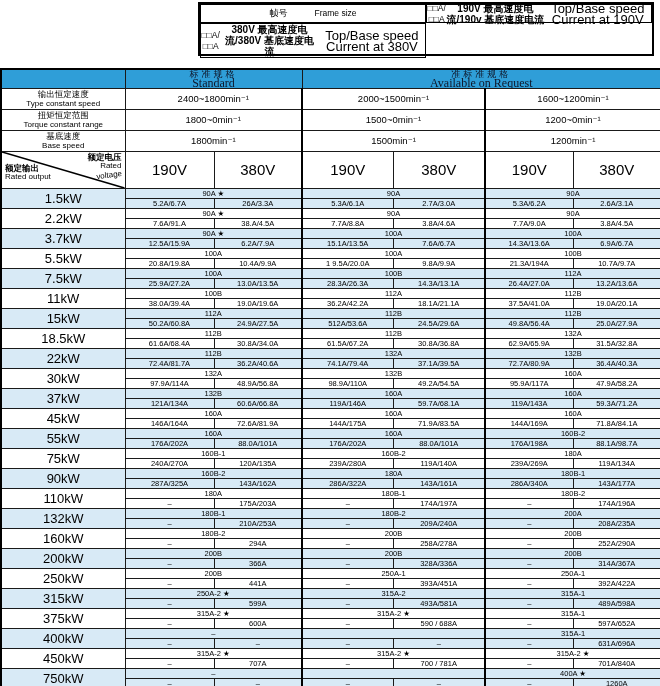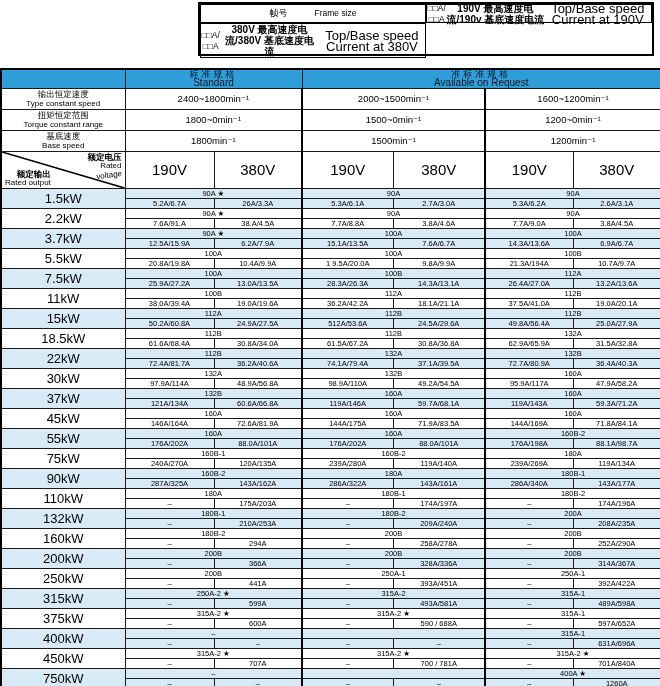--- a/index.html
+++ b/index.html
@@ -25,32 +25,32 @@
      padding:0;overflow:hidden;white-space:nowrap;box-sizing:border-box;}
   .gsep{border-left:2px solid #000;}
 
   tr.group-row{height:17px;}
   tr.spec-row{height:21px;}
   tr.volt-row{height:37px;}
   tbody tr{height:10px;}
 
   .blue{background:#2f9ed8;color:#0f172a;}
   .group-zh{font-size:9px;line-height:9px;letter-spacing:3px;display:block;}
-  .group-en{font-size:10px;line-height:8.5px;letter-spacing:0;display:block;}
+  .group-en{font-size:12px;line-height:8.5px;letter-spacing:0;display:block;font-family:Liberation Serif, serif;}
 
   .speclabel .zh{font-size:8.5px;line-height:10px;display:block;}
   .speclabel .en{font-size:8px;line-height:9px;display:block;}
   .specval{font-size:9.5px;}
   .volt{font-size:15px;}
 
   
   .diag{position:relative;padding:12px;text-decoration:underline;}
   .diag svg{position:absolute;left:0;top:0;width:100%;height:100%;}
   .diag .tr-block{position:absolute;top:1px;right:3px;text-align:right;}
-  .diag .bl-block{position:absolute;bottom:1px;left:3px;text-align:right;}
+  .diag .bl-block{position:absolute;bottom:7px;left:3px;text-align:left;}
   .diag .zh{font-size:8.5px;line-height:9px;display:block;font-weight:bold;}
   .diag .en{font-size:8px;line-height:8px;display:block;}
   .diag .en.rot{transform:rotate(-7deg);transform-origin:right center;}
 
   tbody td.kw{font-size:13px;}
   tbody td.frame{font-size:7.5px;line-height:9px;}
   tbody td.cur{font-size:7.5px;line-height:9px;}
   tbody tr.stripe td{background:#d8eaf6;}
   tbody tr.plain td{background:#fff;}
 </style>

